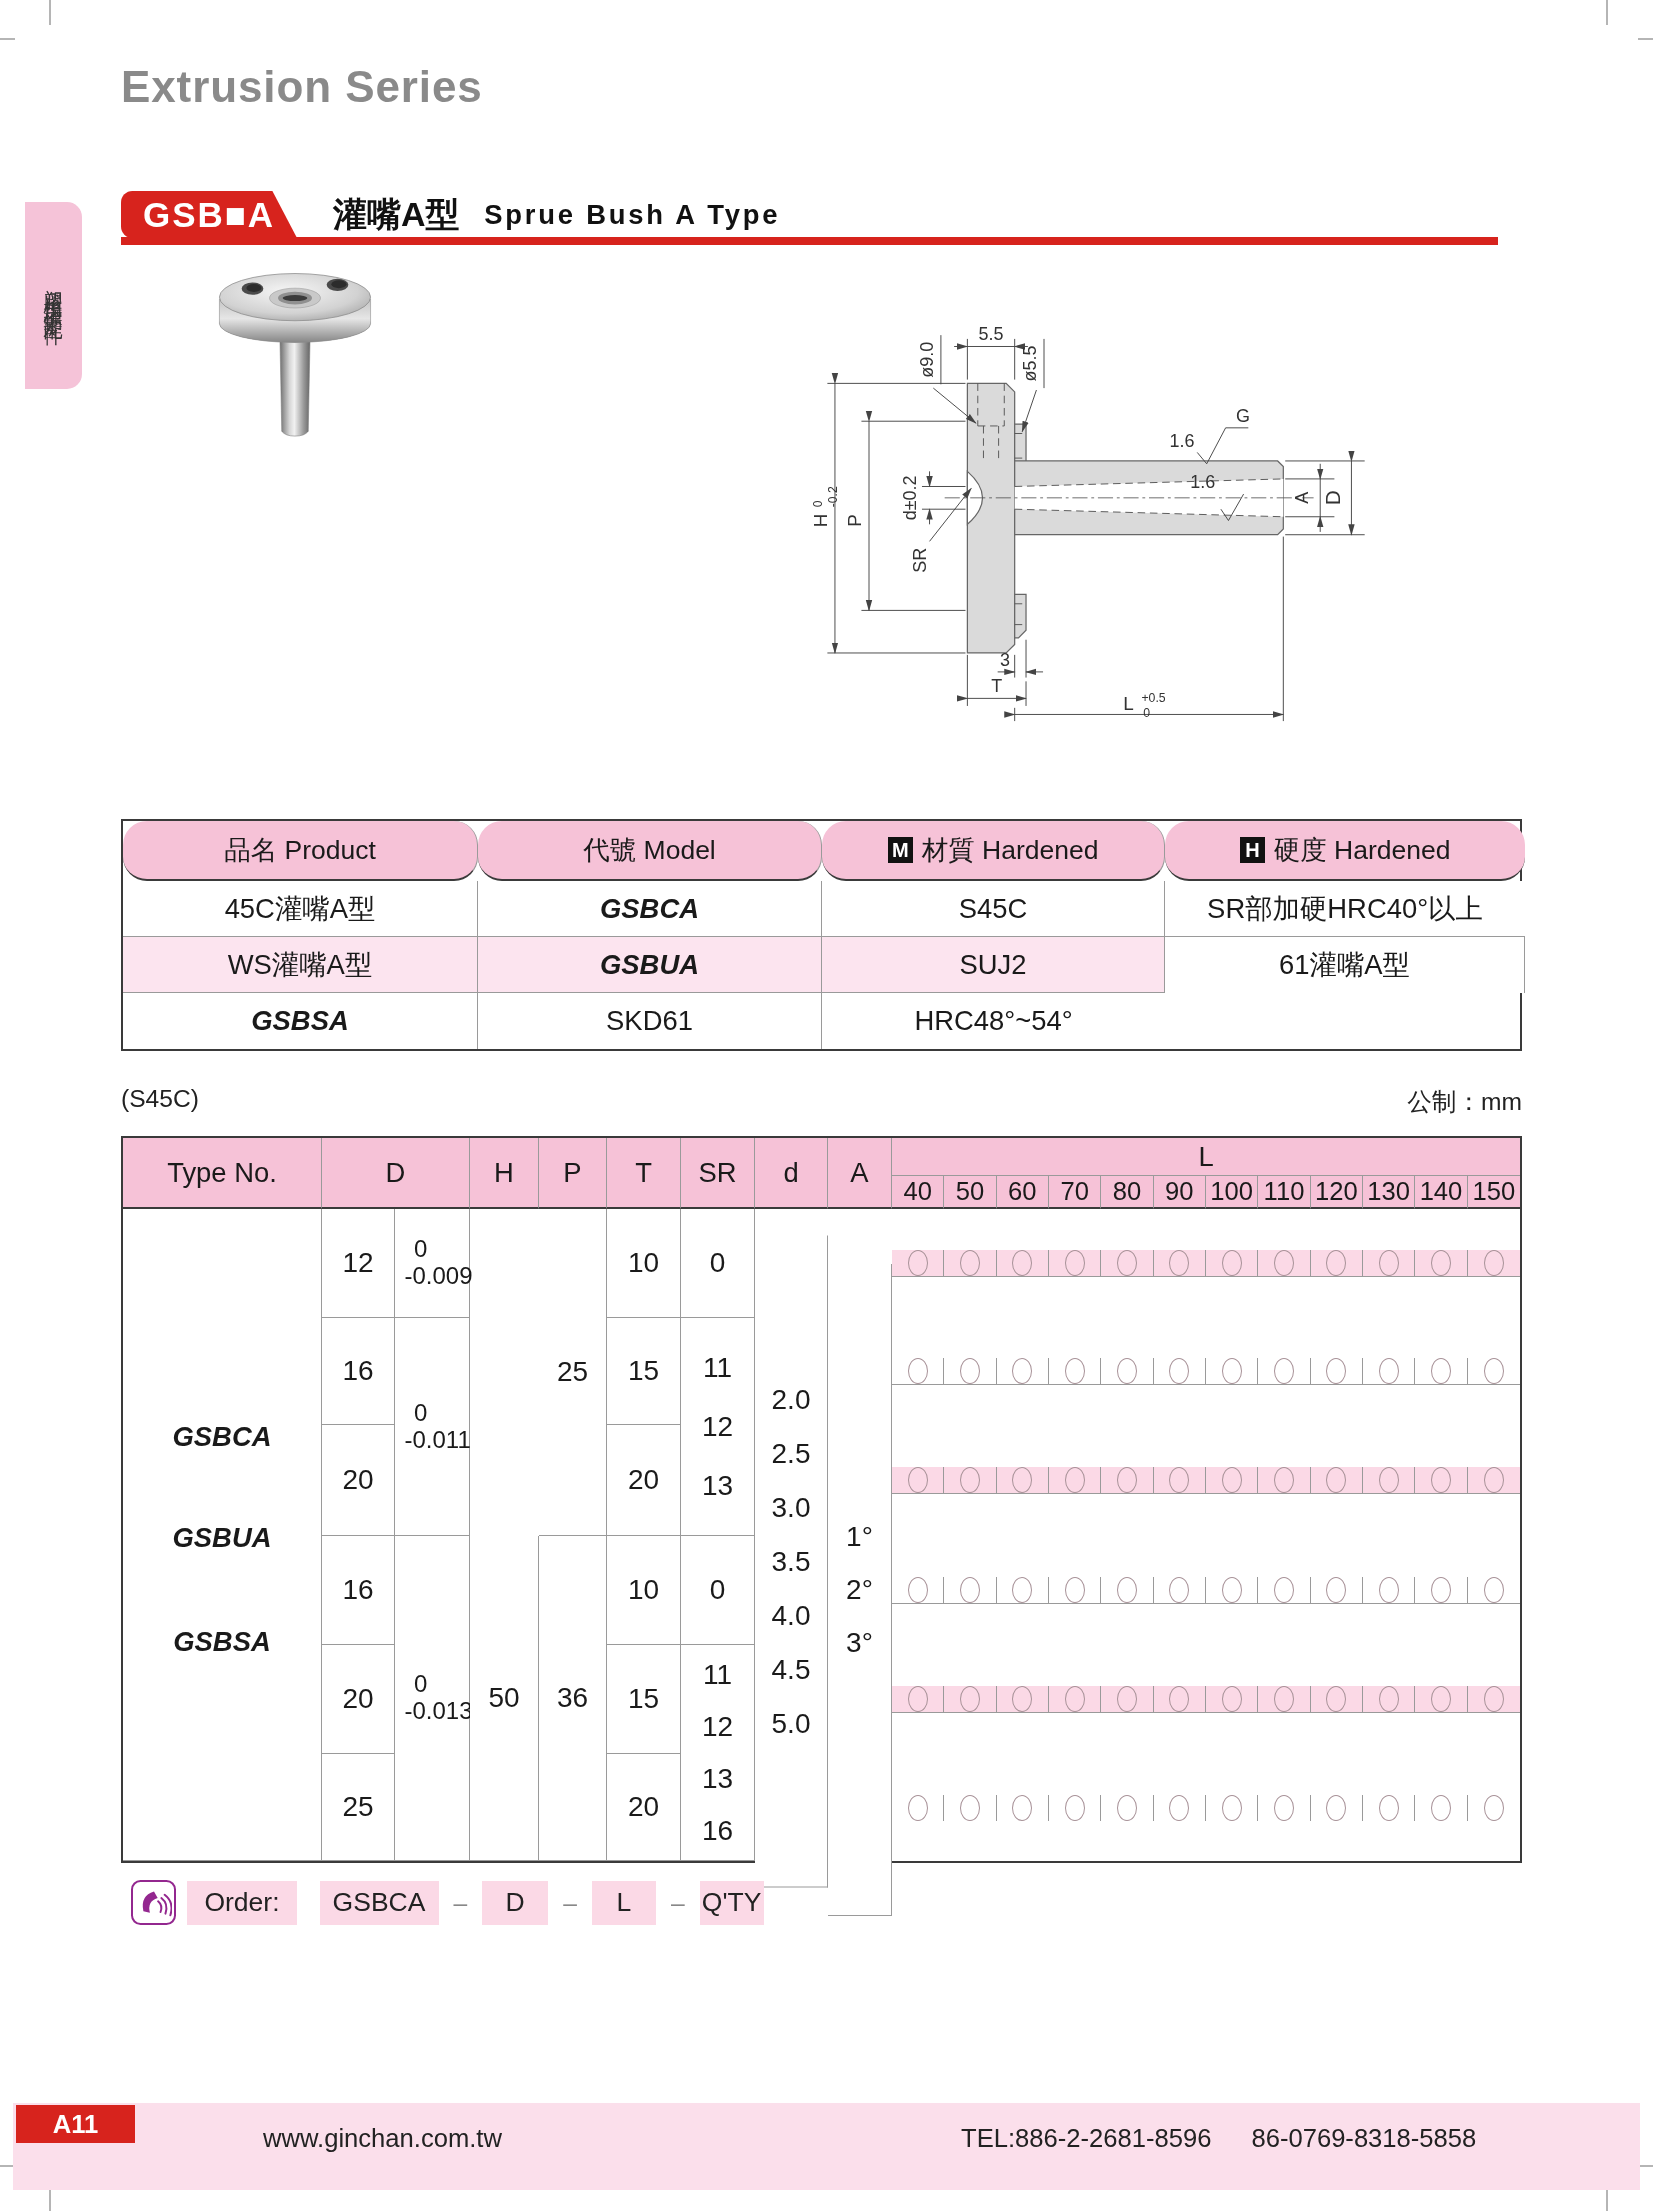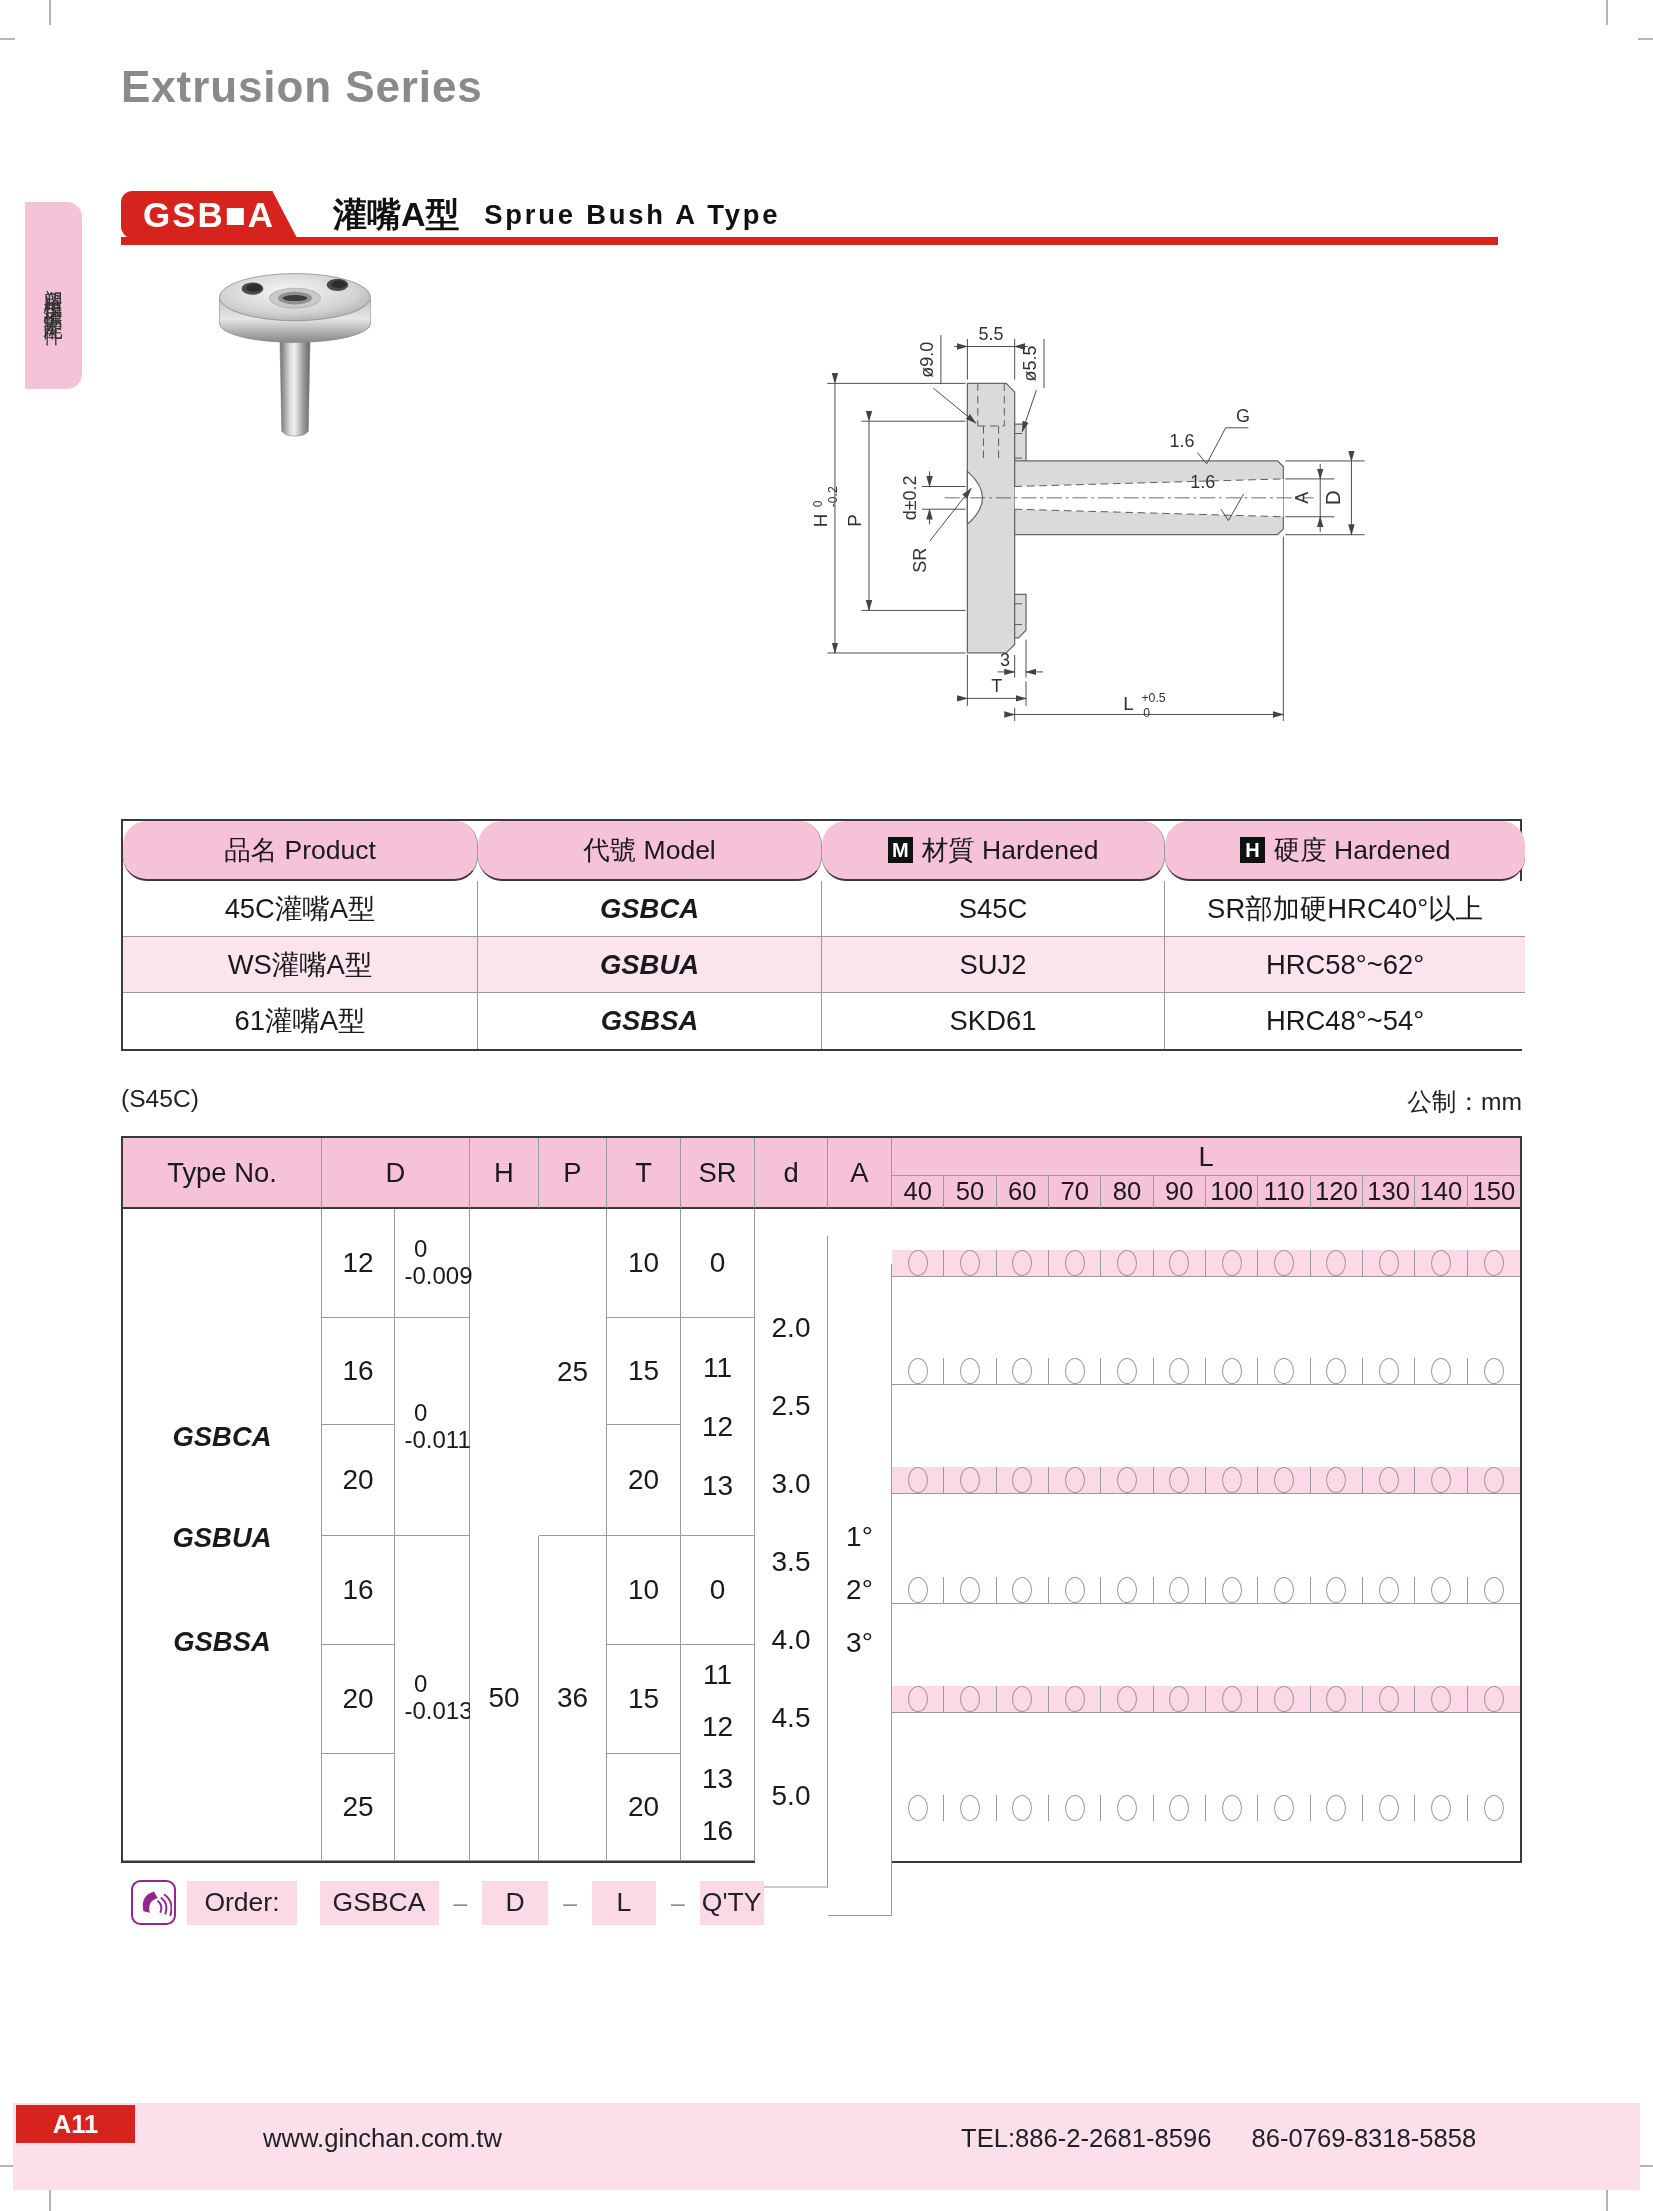--- a/index.html
+++ b/index.html
@@ -77,21 +77,21 @@
   .type-cell { position:relative; }
   .type-cell span {
     position:absolute; left:0; right:0; text-align:center; transform:translateY(-50%);
     font-weight:bold; font-style:italic; font-size:27.4px;
   }
   .tol { flex-direction:column; align-items:flex-start !important; justify-content:center; padding-left:9.5px; font-size:24px; line-height:1.12; }
   .tol .up { padding-left:9.5px; }
   .stack { flex-direction:column; }
   .sr3 { justify-content:flex-start; } .sr3 span { line-height:59px; }
   .sr4 { justify-content:flex-start; } .sr4 span { line-height:52px; }
-  .dstack { justify-content:center; transform:translateY(26.5px);gap:24px; } .dstack span { line-height:54px; }
+  .dstack { justify-content:center; transform:translateY(26.5px); } .dstack span { line-height:54px; }
   .astack { justify-content:center; transform:translateY(55px); } .astack span { line-height:53px; }
 
   .avail {
     display:grid !important; grid-template-columns:repeat(12,1fr);
     grid-template-rows:109px 107px 111px 109px 109px 107px;
     border-right:none !important; border-bottom:none !important; background:none !important; 
   }
   .lc { display:flex; align-items:center; justify-content:center; border-right:0.9px solid #9a9a9a; border-bottom:0.9px solid #9a9a9a; box-sizing:border-box; }
   .lc.pink { background:#fbd9e6; }
   .lc.lastc { border-right:none; }
@@ -310,21 +310,20 @@
   </div>
 
   <div>45C灌嘴A型</div>
   <div class="model">GSBCA</div>
   <div>S45C</div>
   <div class="no-r">SR部加硬HRC40°以上</div>
 
   <div class="alt">WS灌嘴A型</div>
   <div class="alt model">GSBUA</div>
   <div class="alt">SUJ2</div>
-  <div class="alt no-r">HRC58°~62°</div>
 
   <div class="no-b">61灌嘴A型</div>
   <div class="no-b model">GSBSA</div>
   <div class="no-b">SKD61</div>
   <div class="no-b no-r">HRC48°~54°</div>
 </div>
 
 <div class="abs spec-note">(S45C)</div>
 <div class="abs unit-note">公制：mm</div>
 

